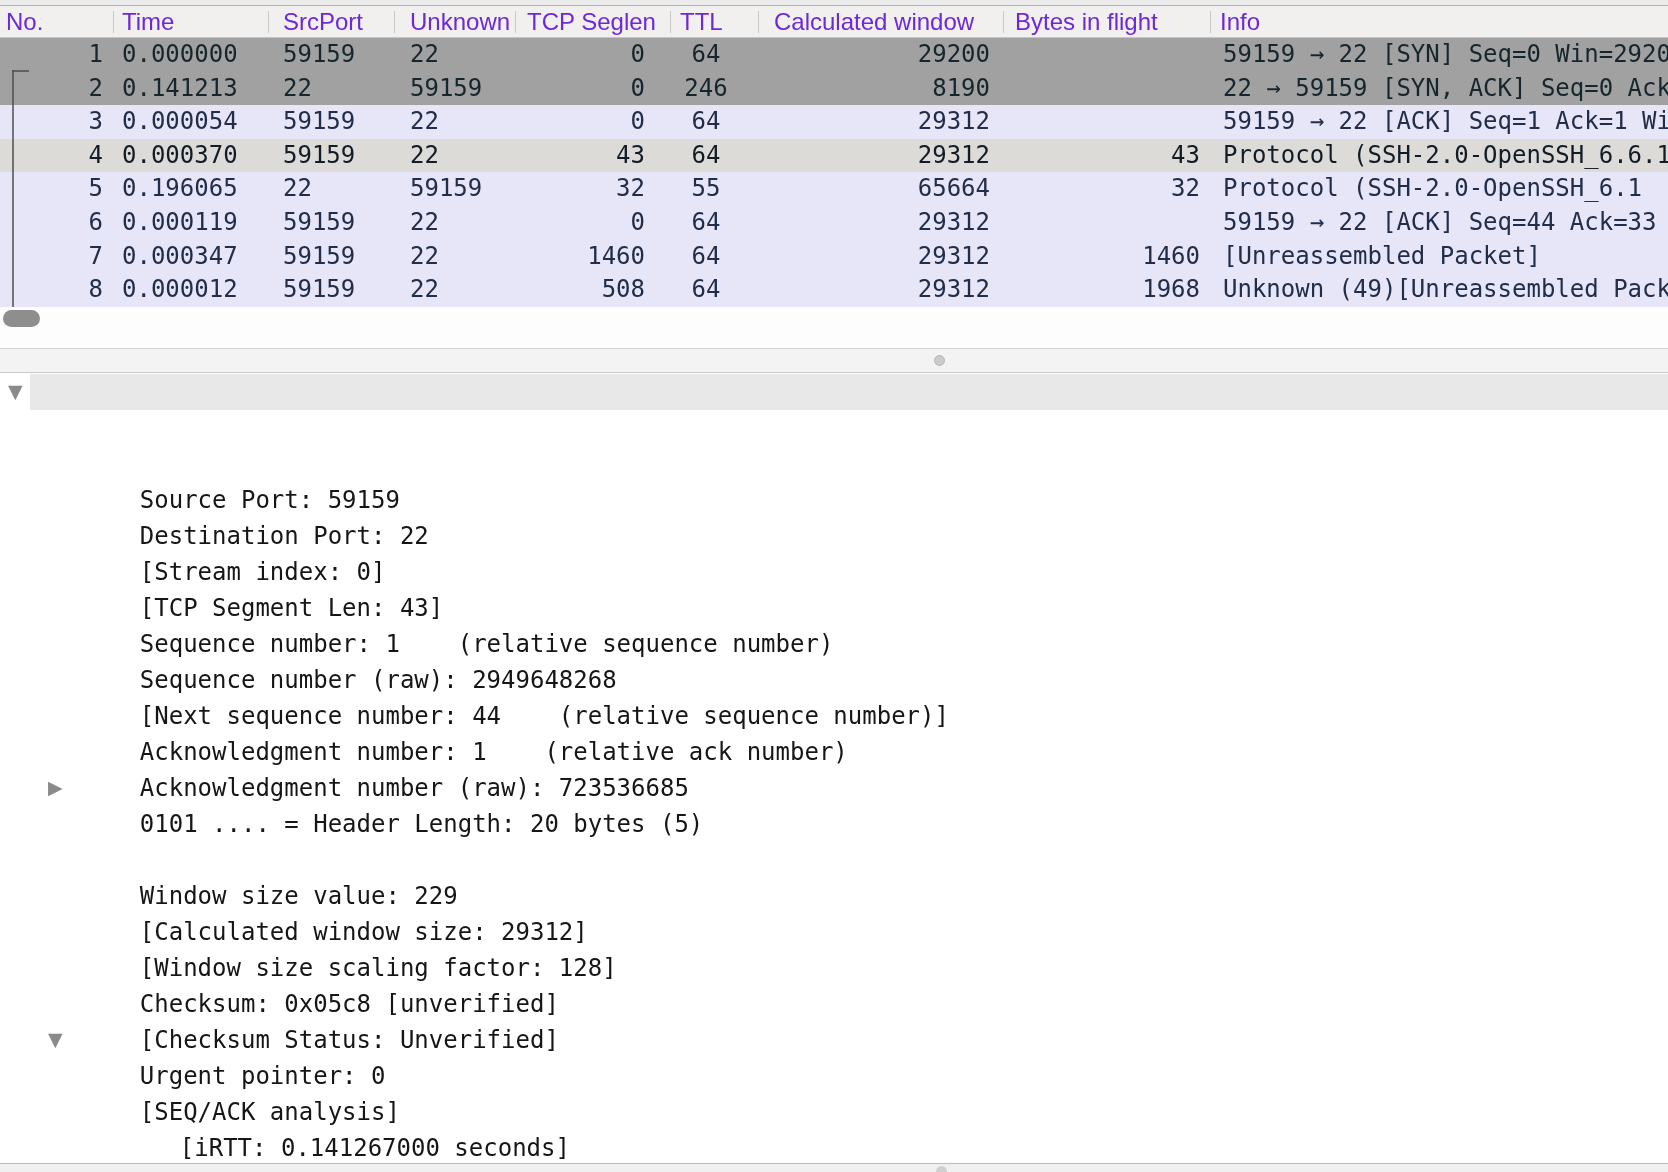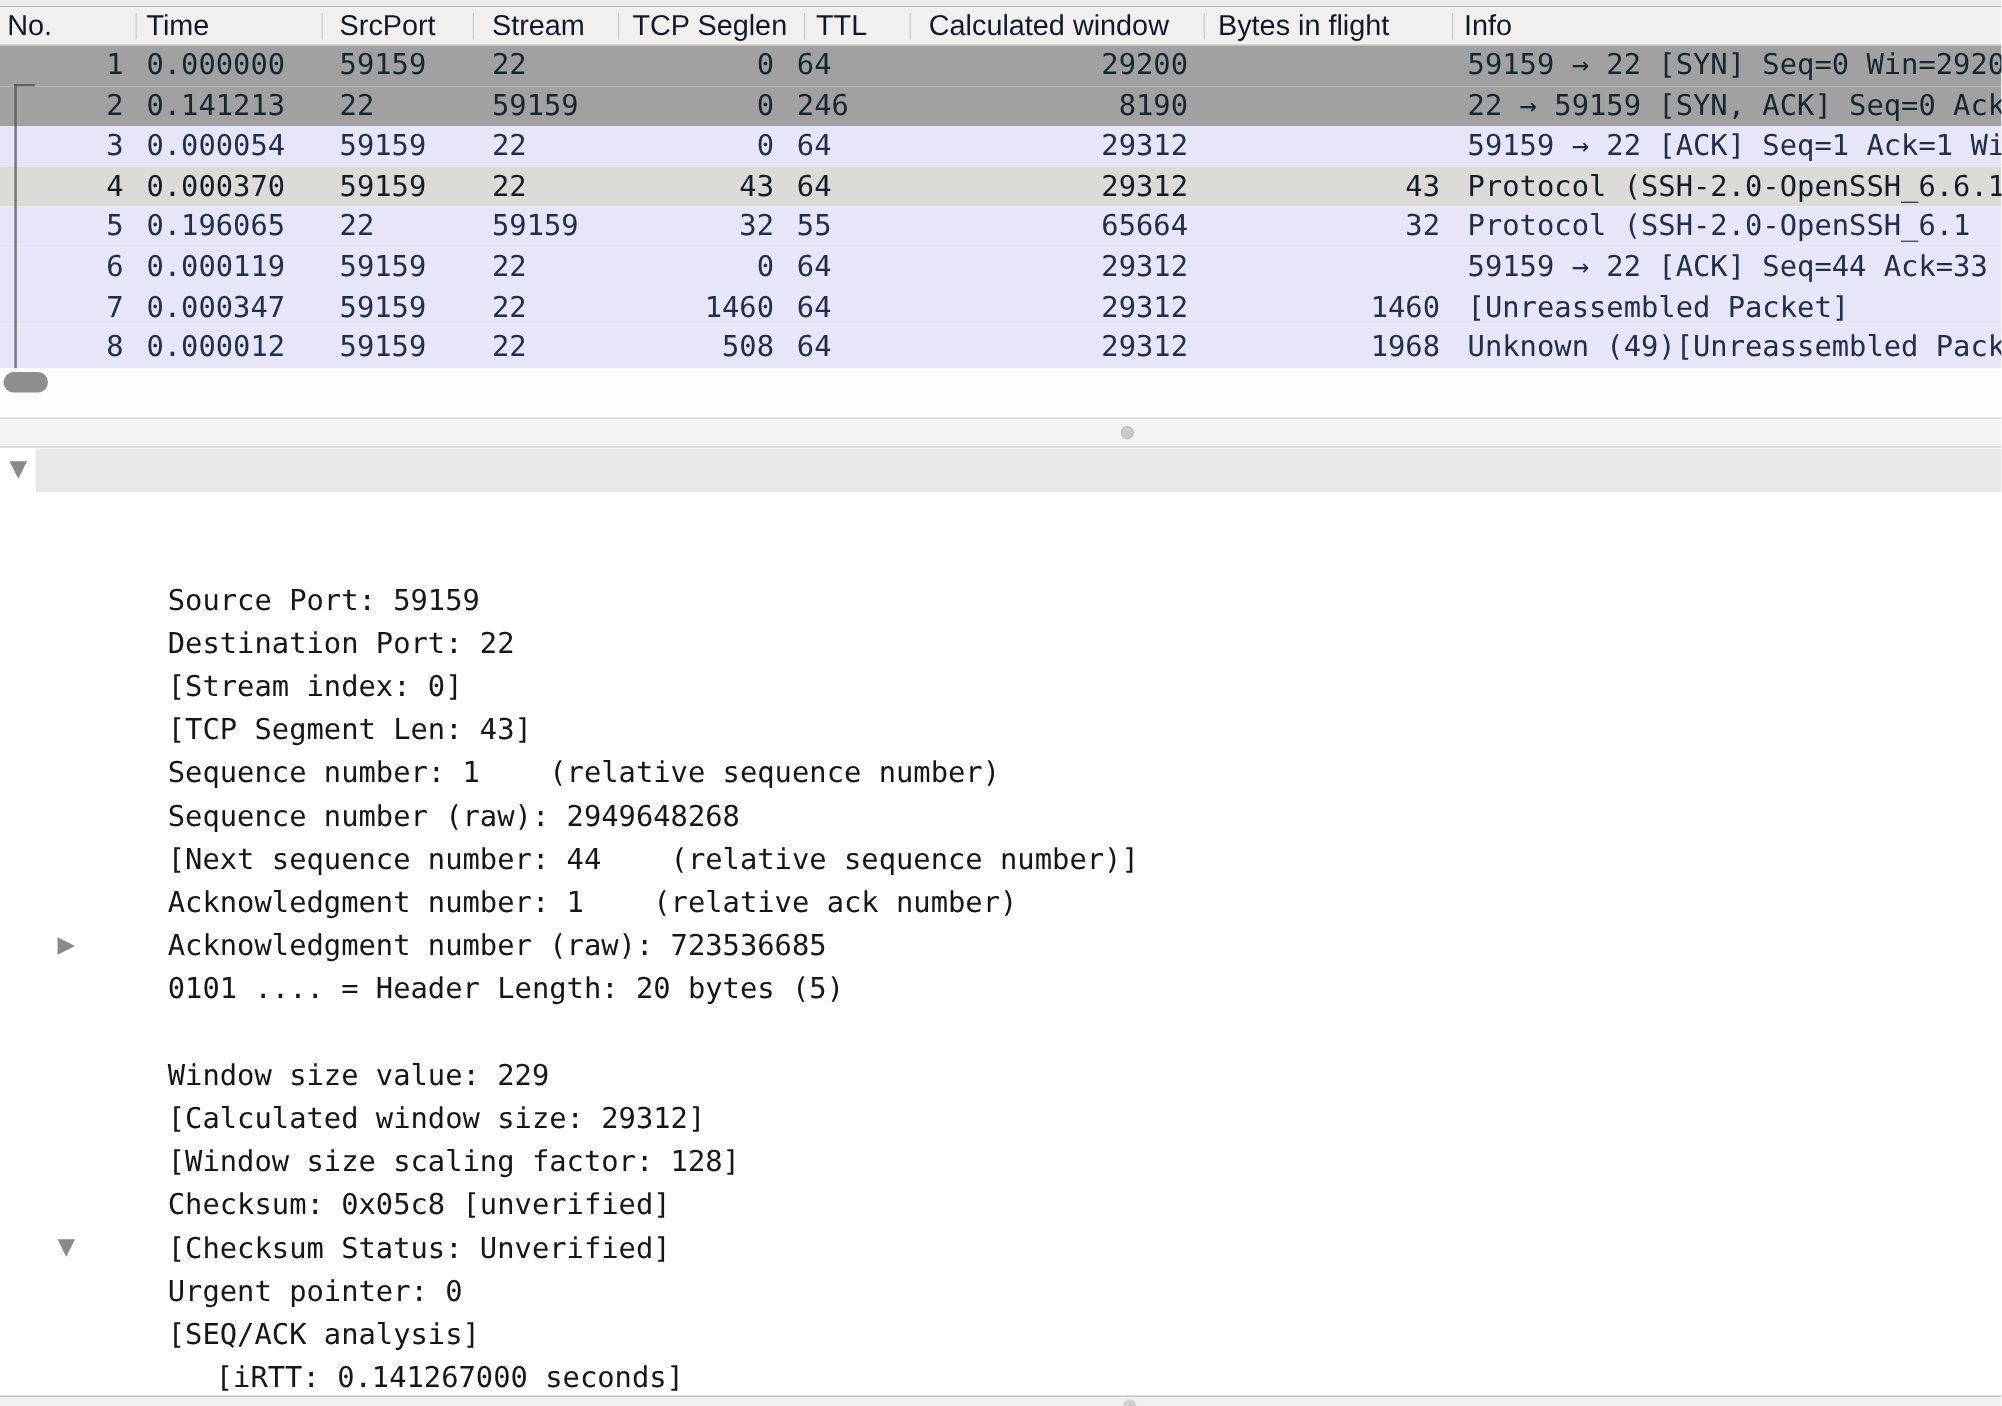--- a/index.html
+++ b/index.html
@@ -1,36 +1,36 @@
 <!DOCTYPE html>
 <html><head>
 <meta charset="utf-8">
 <style>
   html,body{margin:0;padding:0;background:#ffffff;}
   .screen{position:relative;width:1668px;height:1172px;overflow:hidden;background:#ffffff;
           font-family:"DejaVu Sans Mono",monospace;}
 
   
   .top-strip{position:absolute;left:0;top:0;width:100%;height:6px;background:#ececec;border-bottom:1px solid #b3b3b3;box-sizing:border-box;}
-  .plist-header{position:absolute;left:0;top:6px;width:100%;height:32px;background:#f1f0ef;border-bottom:1px solid #c6c6c6;box-sizing:border-box;font-family:"Liberation Sans",sans-serif;font-size:24px;color:#0f172a;}
+  .plist-header{position:absolute;left:0;top:6px;width:100%;height:32px;background:#f1f0ef;border-bottom:1px solid #c6c6c6;box-sizing:border-box;font-family:"Liberation Sans",sans-serif;font-size:24px;color:#6d28d9;}
   .hcell{position:absolute;top:0;height:32px;line-height:31px;white-space:nowrap;}
   .hsep{position:absolute;top:5px;height:22px;width:1px;background:#c9c9c9;}
 
   .rows{position:absolute;left:0;top:38px;width:100%;}
   .prow{position:relative;width:100%;height:33.6px;font-size:24px;line-height:33.6px;white-space:nowrap;}
   .prow.gray{background:#a1a1a1;color:#16262e;}
   .prow.lavender{background:#e7e6f8;color:#212d49;}
   .prow.selected{background:#dcdbd8;color:#111c26;}
   .cell{position:absolute;top:0;height:33.6px;}
   .c-no{left:0;width:103px;text-align:right;}
   .c-time{left:122px;}
   .c-src{left:283px;}
   .c-dst{left:410px;}
   .c-seglen{left:500px;width:145px;text-align:right;}
-  .c-ttl{left:664px;width:84px;text-align:left;}
+  .c-ttl{left:664px;width:84px;text-align:center;}
   .c-calcwin{left:820px;width:170px;text-align:right;}
   .c-bif{left:1030px;width:170px;text-align:right;}
   .c-info{left:1223px;width:460px;white-space:pre;}
 
   
   .conv-line{position:absolute;left:12px;top:70px;width:1.5px;height:237px;background:#4e4e52;opacity:.75;}
   .conv-tick{position:absolute;left:12px;top:70px;width:17px;height:1.5px;background:#4e4e52;opacity:.75;}
 
   
   .hscroll{position:absolute;left:0;top:306.8px;width:100%;height:42px;background:#fdfdfd;}
@@ -61,21 +61,21 @@
 <body>
 
 <div class="screen">
 
   <div class="top-strip"></div>
 
   <div class="plist-header">
     <span class="hcell" style="left:6px">No.</span>
     <span class="hcell" style="left:122px">Time</span>
     <span class="hcell" style="left:283px">SrcPort</span>
-    <span class="hcell" style="left:410px">Stream</span>
+    <span class="hcell" style="left:410px">Unknown</span>
     <span class="hcell" style="left:527px">TCP Seglen</span>
     <span class="hcell" style="left:680px">TTL</span>
     <span class="hcell" style="left:774px">Calculated window</span>
     <span class="hcell" style="left:1015px">Bytes in flight</span>
     <span class="hcell" style="left:1220px">Info</span>
     <span class="hsep" style="left:113px"></span>
     <span class="hsep" style="left:268px"></span>
     <span class="hsep" style="left:394px"></span>
     <span class="hsep" style="left:515px"></span>
     <span class="hsep" style="left:670px"></span>

